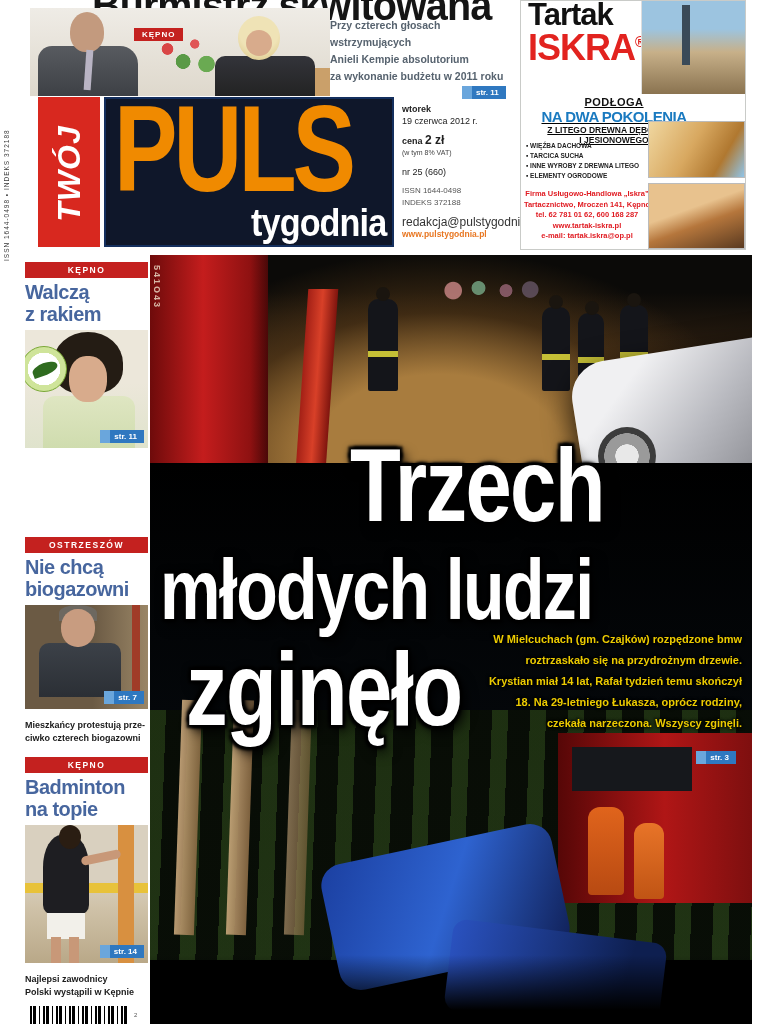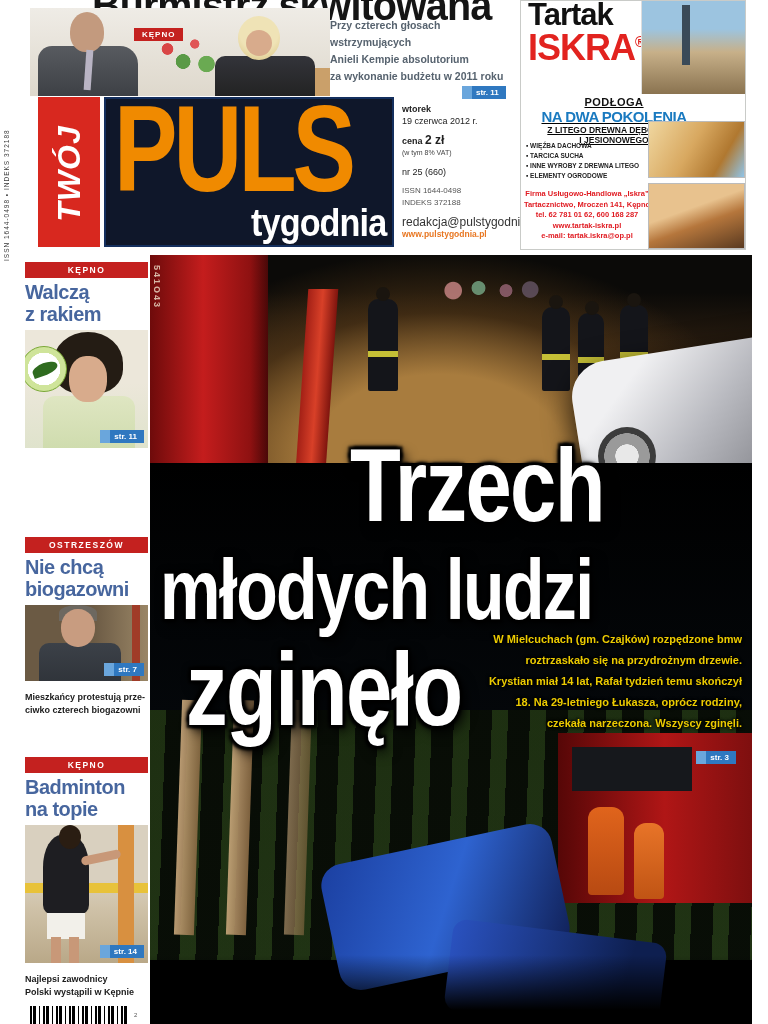--- a/index.html
+++ b/index.html
@@ -88,21 +88,21 @@
   .sb-pbadge { position:absolute; right:4px; bottom:5px; }
 
   .ph1 { height:118px; background:linear-gradient(180deg,#ece7da 0 45%,#dfe3cc 100%); }
   .ph1-hair { position:absolute; left:28px; top:2px; width:70px; height:62px; background:#241c14; border-radius:50% 50% 40% 40%; }
   .ph1-face { position:absolute; left:44px; top:26px; width:38px; height:46px; background:#d8ab8c; border-radius:45%; }
   .ph1-body { position:absolute; left:18px; top:66px; width:92px; height:52px; background:linear-gradient(180deg,#dfe6c2,#cfdcae); border-radius:12px 12px 0 0; }
   .ph1-badge { position:absolute; left:-4px; top:16px; width:46px; height:46px; border-radius:50%;
     background:radial-gradient(circle,#fff 0 52%,#cfe49a 53% 72%,#8fbf3f 73%); border:1px solid #7aa836; }
   .ph1-leaf { position:absolute; left:10px; top:16px; width:26px; height:12px; background:#2f6b1f; border-radius:50% 50% 50% 0; transform:rotate(-20deg); }
 
-  .ph2 { height:76px; background:linear-gradient(90deg,#6b5a44 0 55%,#9a8666 100%); }
+  .ph2 { height:104px; background:linear-gradient(90deg,#6b5a44 0 55%,#9a8666 100%); }
   .ph2-head { position:absolute; left:36px; top:4px; width:34px; height:38px; background:#c89c80; border-radius:48%; }
   .ph2-hair { position:absolute; left:34px; top:0; width:38px; height:16px; background:#6d6860; border-radius:50% 50% 0 0; }
   .ph2-body { position:absolute; left:14px; top:38px; width:82px; height:54px; background:linear-gradient(180deg,#3c4148,#2b2f35); border-radius:10px 10px 0 0; }
   .ph2-bar { position:absolute; right:8px; top:0; width:8px; height:92px; background:#a03c28; }
 
   .ph3 { height:138px; background:linear-gradient(180deg,#d9d0bf 0 40%,#cfc2a8 60%,#b9a888 100%); }
   .ph3-pillar { position:absolute; right:14px; top:0; width:16px; height:138px; background:#d89040; }
   .ph3-band { position:absolute; left:0; top:58px; width:123px; height:10px; background:#e8c23a; }
   .ph3-player { position:absolute; left:18px; top:10px; width:46px; height:80px; background:#1e1e22; border-radius:40% 40% 10px 10px; }
   .ph3-head { position:absolute; left:34px; top:0px; width:22px; height:24px; background:#2a1d12; border-radius:50%; }

